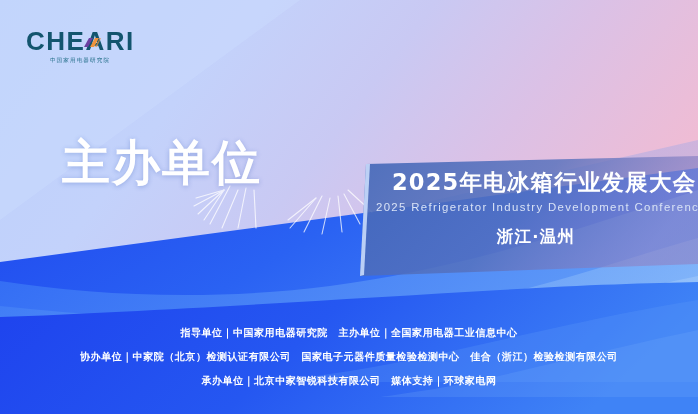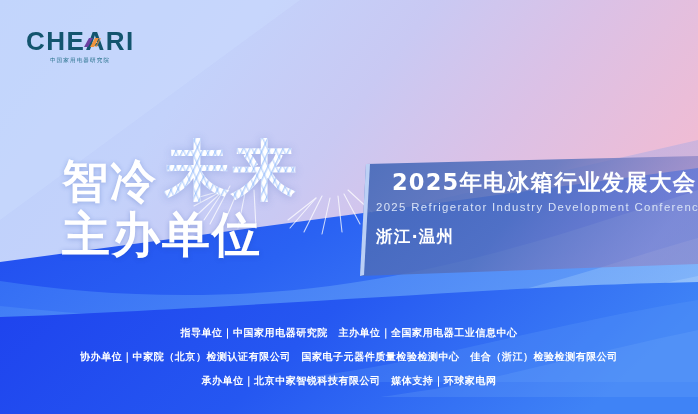--- a/index.html
+++ b/index.html
@@ -142,20 +142,21 @@
     white-space: nowrap;
     font-family: "Liberation Sans", sans-serif;
   }
   .panel-location {
     margin-top: 13px;
     font-size: 16.5px;
     font-weight: bold;
     color: #ffffff;
     letter-spacing: 1.2px;
     font-family: "DejaVu Sans", "Liberation Sans", sans-serif;
+    text-align: center;
   }
 
   
   .credits {
     position: absolute;
     left: 0;
     right: 0;
     bottom: 16px;
     text-align: center;
   }
@@ -269,24 +270,20 @@
       <svg viewBox="0 0 17 13" xmlns="http://www.w3.org/2000/svg">
         <polygon points="0,11 5,2 9,2 4,11" fill="#6b3fa0"></polygon>
         <polygon points="6,11 11,2 15,2 10,11" fill="#f0933b"></polygon>
         <polygon points="11,11 16,2 17,2 13,11" fill="#f0933b" opacity="0.7"></polygon>
       </svg>
     </div>
     <div class="logo-sub">中国家用电器研究院</div>
   </div>
 
   <div class="headline">
-    <div class="hl-row hl-row-1">
-      <span class="hl-small">智冷</span>
-      <span class="hl-big">未来</span>
-    </div>
     <div class="hl-row hl-row-2">
       <span class="hl-small">主办单位</span>
     </div>
   </div>
 
   <div class="panel">
     <div class="panel-shape">
       <svg viewBox="0 0 338 120" preserveAspectRatio="none" xmlns="http://www.w3.org/2000/svg">
         <polygon points="6,8 338,0 338,108 0,120" fill="url(#gPanel)"></polygon>
         <polygon points="6,8 10,8 4,119 0,120" fill="#cfe0ff" opacity="0.85"></polygon>

